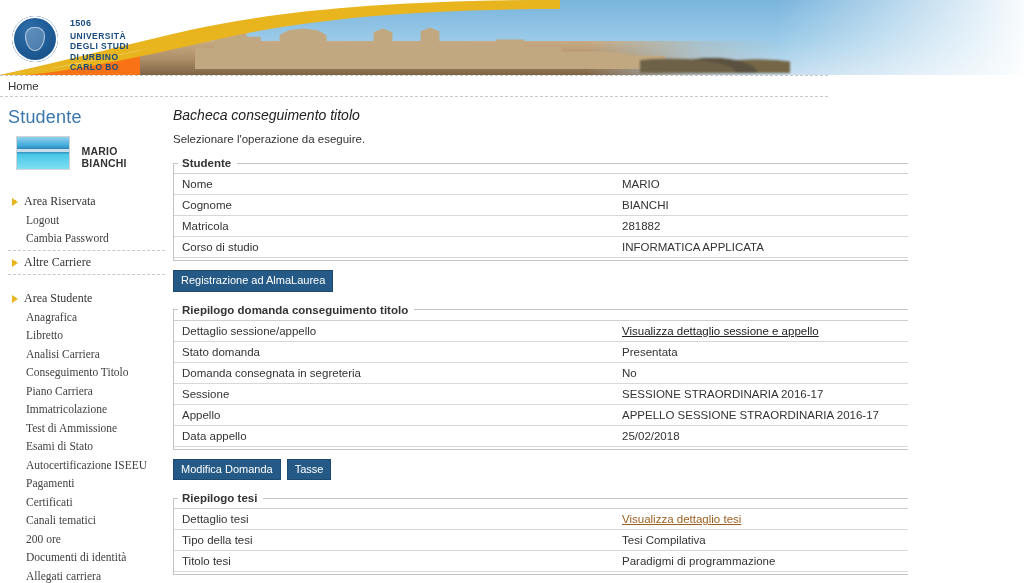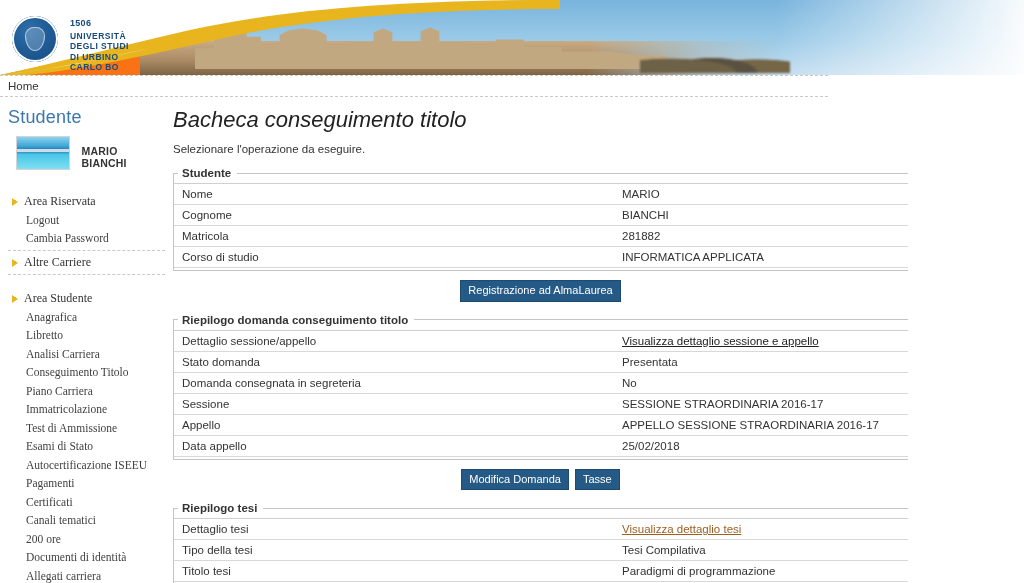--- a/index.html
+++ b/index.html
@@ -183,21 +183,21 @@
   .nav-gap { height: 12px; }
 
   
   #main {
     flex: 1 1 auto;
     padding: 10px 0 0 8px;
     height: 486px;
     overflow: hidden;
   }
   #page-title {
-    font-size: 22px;
+    font-size: 14px;
     font-style: italic;
     font-weight: normal;
     color: #222222;
     margin: 0 0 10px 0;
   }
   #page-subtitle {
     font-size: 11.5px;
     color: #333333;
     margin: 0 0 12px 0;
   }
@@ -228,21 +228,21 @@
     white-space: nowrap;
   }
   table.data tr:first-child td { border-top: 1px solid #cfcfcf; }
   td.lbl { width: 440px; }
   td.val { width: 416px; }
   a.link {
     color: #222222;
     text-decoration: underline;
   }
   a.link.visited { color: #9c5f20; }
-  .btn-row { margin: 9px 0 12px 0; display: flex; gap: 6px; justify-content: center; }
+  .btn-row { margin: 9px 0 12px 0; display: flex; gap: 6px; }
   button.btn {
     background: #265a86;
     border: 1px solid #1e4a70;
     color: #ffffff;
     font-family: "Liberation Sans", sans-serif;
     font-size: 11px;
     padding: 3px 7px 4px 7px;
     cursor: pointer;
     line-height: 1.15;
     border-radius: 0;

